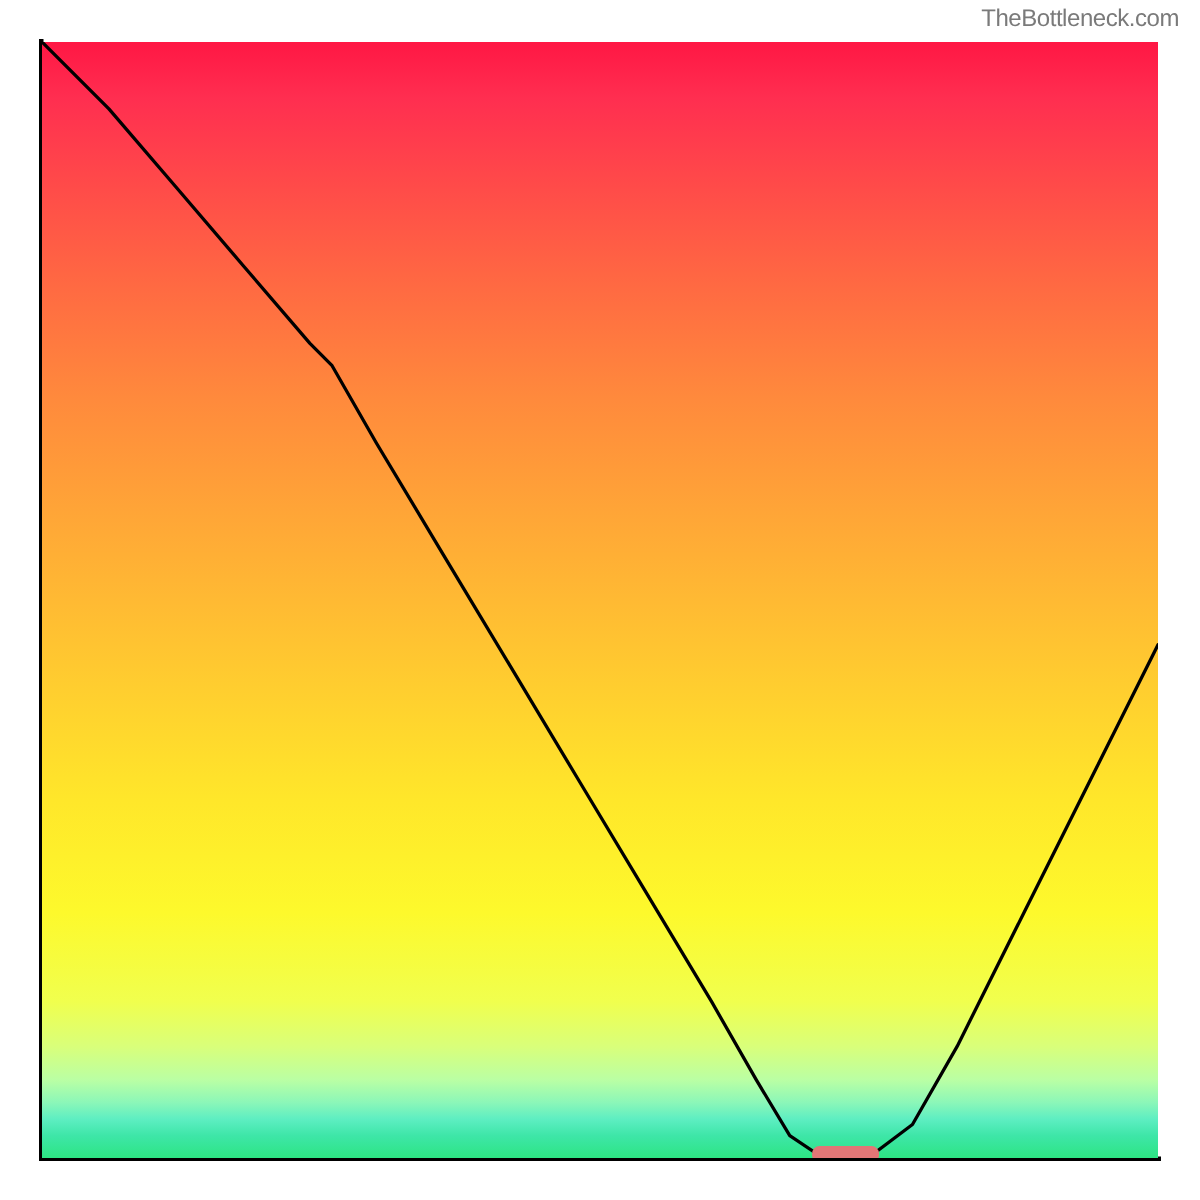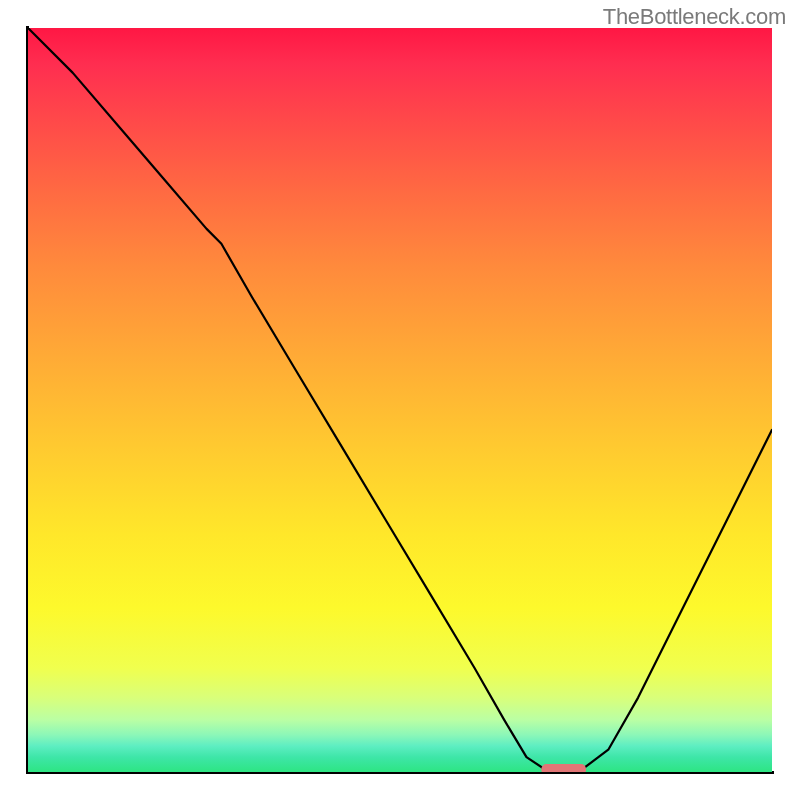--- a/index.html
+++ b/index.html
@@ -60,21 +60,21 @@
   }
   .marker {
     fill: #e27676;
     stroke: none;
   }
   .attribution {
     position: absolute;
     top: 4px;
     right: 14px;
     font-family: Verdana, Geneva, sans-serif;
-    font-size: 22px;
+    font-size: 16px;
     color: #7a7a7a;
     font-weight: 400;
     letter-spacing: -0.3px;
     text-align: right;
   }
   .axis-line {
     position: absolute;
     background: #000000;
   }
   .axis-left {

